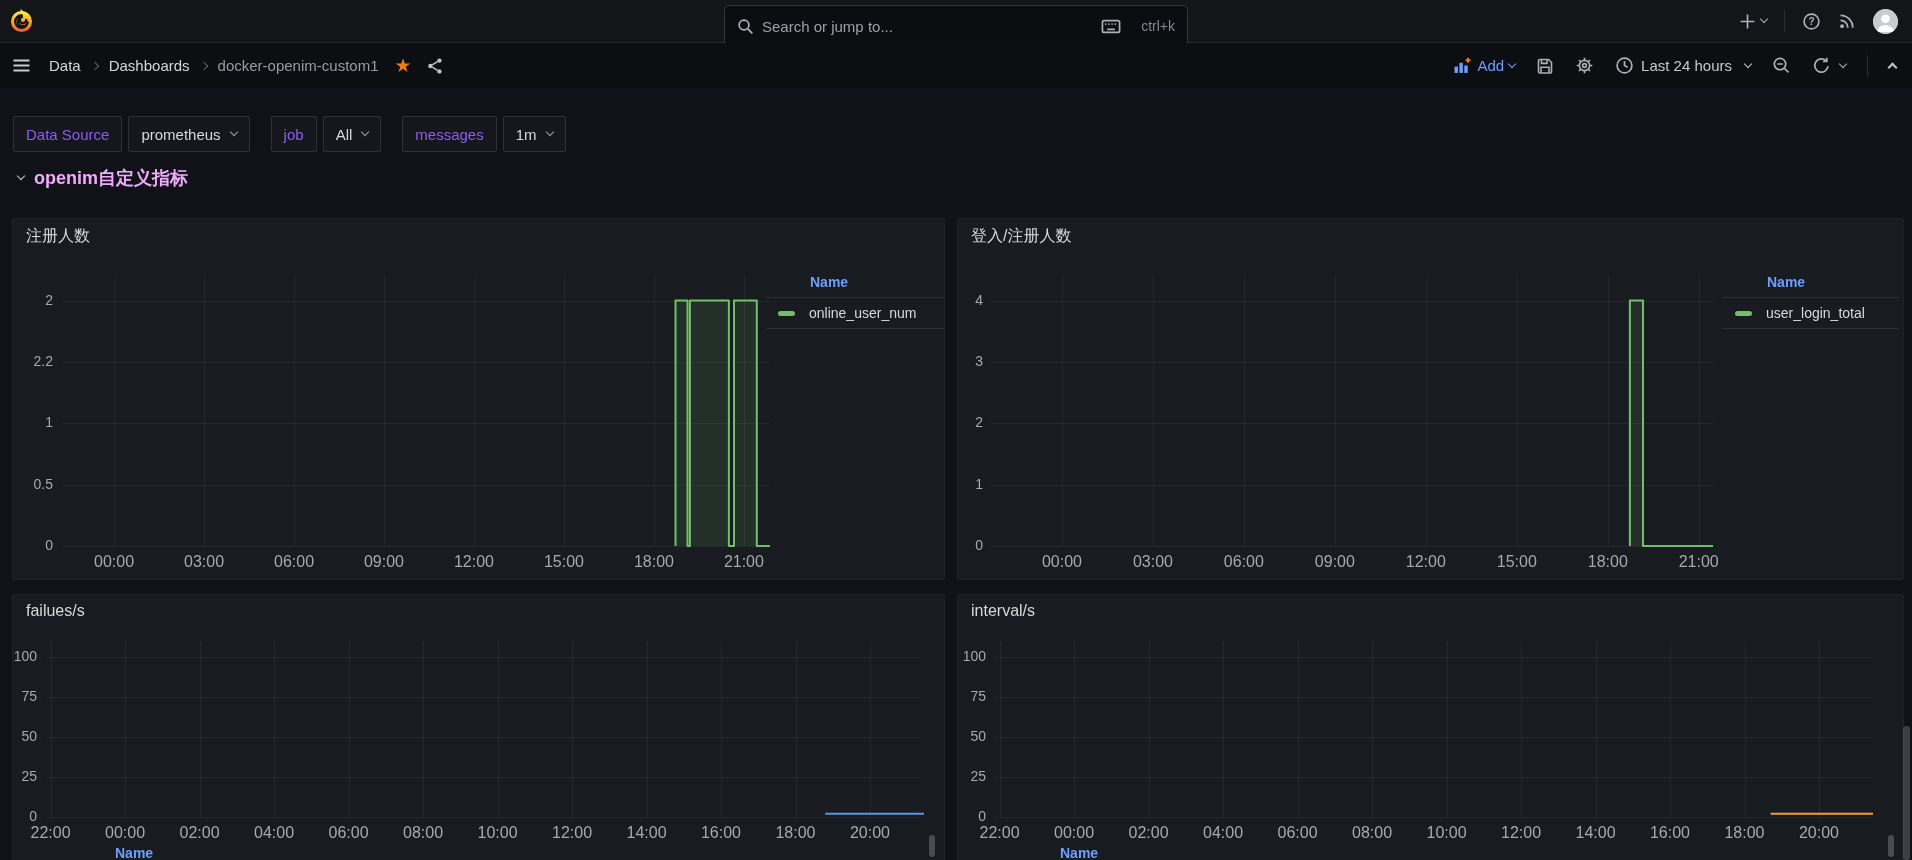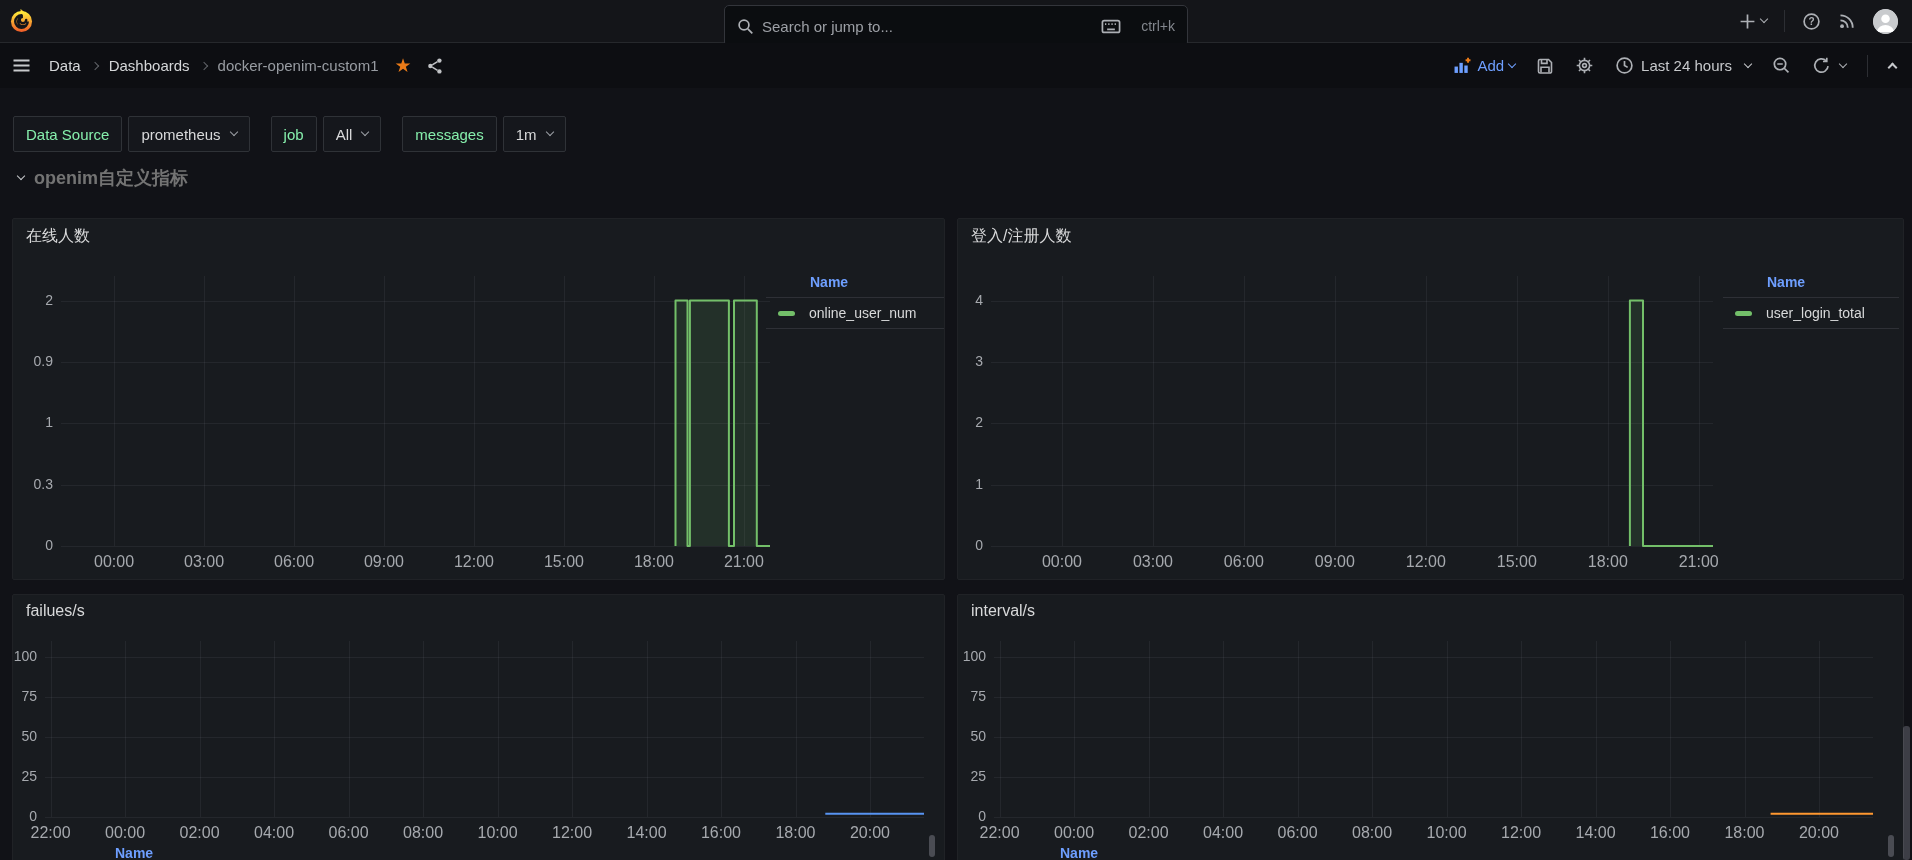--- a/index.html
+++ b/index.html
@@ -39,27 +39,27 @@
   .chev.down{transform:rotate(45deg);margin-top:-4px;}
   .chev.up{transform:rotate(-135deg);margin-top:4px;}
   .chev.right{transform:rotate(-45deg);}
   .chev.sm{width:6px;height:6px;border-width:1.7px;}
 
   
   .variables{position:absolute;left:13px;top:116px;display:flex;gap:21px;}
   .var-pair{display:flex;gap:6px;}
   .var-box{height:36px;border:1px solid #2f3237;background:#15171c;border-radius:2px;
            display:flex;align-items:center;padding:0 12px;font-size:15px;box-sizing:border-box;}
-  .var-label{color:#86efac;cursor:default;}
+  .var-label{color:#8b5cf6;cursor:default;}
   .var-value{color:#d8d9da;cursor:pointer;gap:10px;display:flex;align-items:center;}
   .var-value .chev{color:#9da0a6;}
 
   
   .sectionrow{position:absolute;left:18px;top:166px;display:flex;align-items:center;gap:10px;
-              cursor:pointer;color:#737373;}
+              cursor:pointer;color:#f0abfc;}
   .sectionrow h1{font-size:18px;font-weight:700;margin:0;}
 
   
   .panel{position:absolute;background:#181b1f;border:1px solid #202226;border-radius:2px;
          box-sizing:border-box;}
   .ptitle{position:absolute;top:7px;left:13px;font-size:16px;font-weight:500;color:#d8d9da;
           margin:0;cursor:pointer;}
   .plot{position:absolute;}
   .hgrid{position:absolute;left:0;right:0;height:1px;background:rgba(204,204,220,0.07);}
   .vgrid{position:absolute;top:0;bottom:0;width:1px;background:rgba(204,204,220,0.07);}
@@ -248,30 +248,30 @@
       </div>
     </div>
   </div>
 
   <div class="sectionrow">
     <span class="chev down sm" style="color:#c7c9cc"></span>
     <h1>openim自定义指标</h1>
   </div>
 
   <section class="panel" style="left:12px;top:218px;width:933px;height:362px">
-    <h2 class="ptitle">在线人数</h2>
+    <h2 class="ptitle">注册人数</h2>
     <div class="plot" style="left:48px;top:57px;width:709px;height:270px">
         <div class="hgrid" style="top: 270px;"></div>
         <div class="ylab" style="top: 261px;">0</div>
         <div class="hgrid" style="top: 208.636px;"></div>
-        <div class="ylab" style="top: 199.636px;">0.3</div>
+        <div class="ylab" style="top: 199.636px;">0.5</div>
         <div class="hgrid" style="top: 147.273px;"></div>
         <div class="ylab" style="top: 138.273px;">1</div>
         <div class="hgrid" style="top: 85.9091px;"></div>
-        <div class="ylab" style="top: 76.9091px;">0.9</div>
+        <div class="ylab" style="top: 76.9091px;">2.2</div>
         <div class="hgrid" style="top: 24.5455px;"></div>
         <div class="ylab" style="top: 15.5455px;">2</div>
         <div class="vgrid" style="left: 53.085px;"></div>
         <div class="xlab" style="left: 21.085px; top: 277px;">00:00</div>
         <div class="vgrid" style="left: 143.06px;"></div>
         <div class="xlab" style="left: 111.06px; top: 277px;">03:00</div>
         <div class="vgrid" style="left: 233.034px;"></div>
         <div class="xlab" style="left: 201.034px; top: 277px;">06:00</div>
         <div class="vgrid" style="left: 323.009px;"></div>
         <div class="xlab" style="left: 291.009px; top: 277px;">09:00</div>

